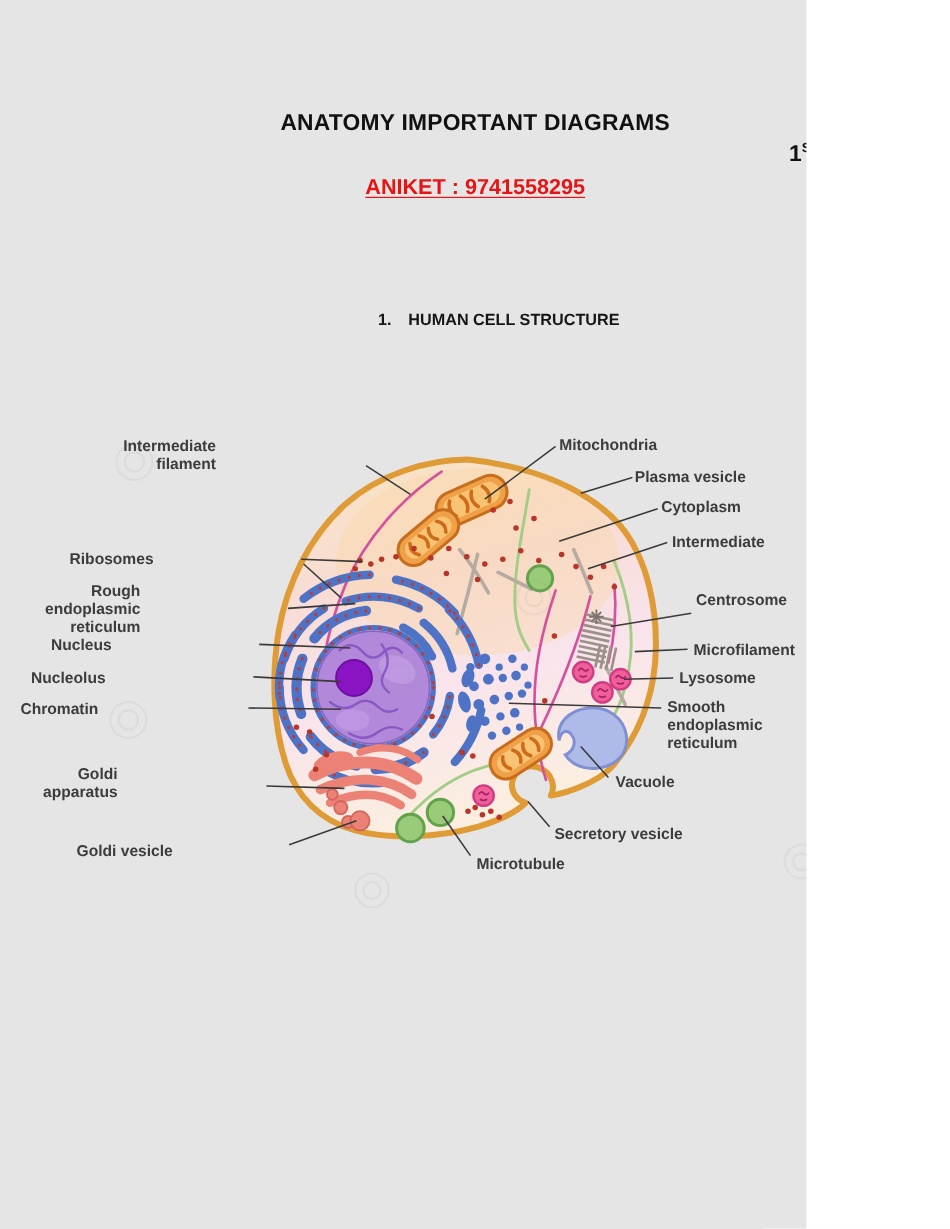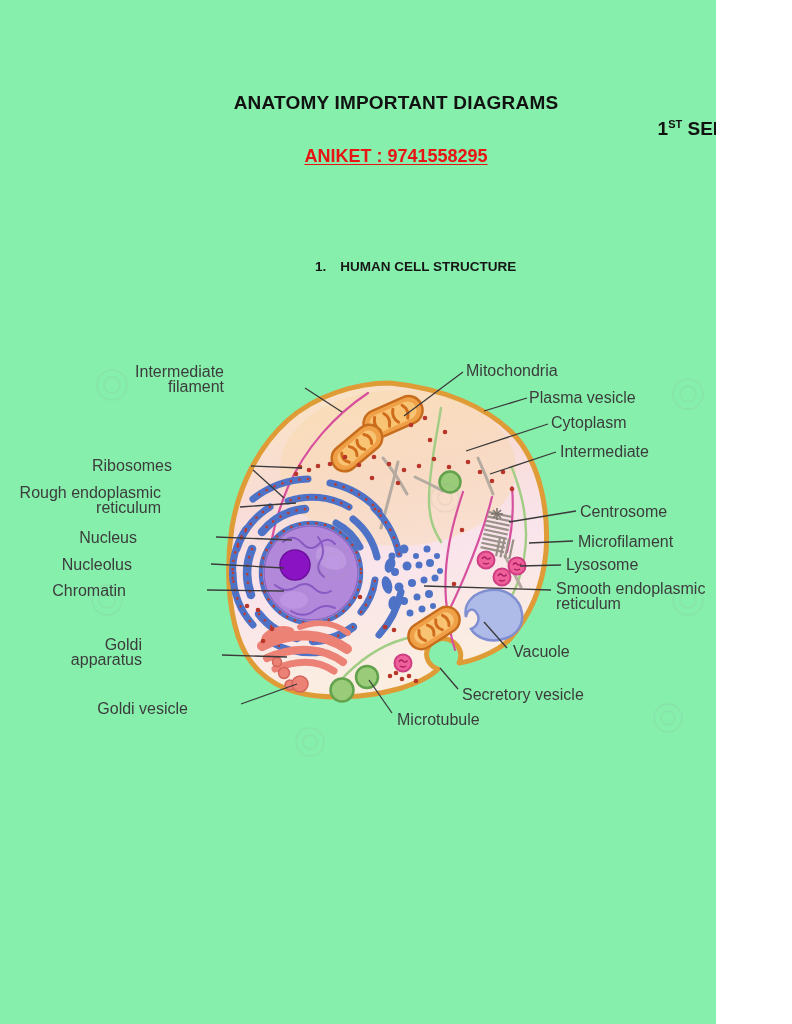--- a/index.html
+++ b/index.html
@@ -1,31 +1,31 @@
 <!DOCTYPE html>
 <html><head>
 <meta charset="utf-8">
 <style>
   html,body { margin:0; padding:0; background:#ffffff; }
   #page {
-    position:relative; width:672px; height:1024px; background:#86efac;
-    font-family:"Liberation Sans", sans-serif; overflow:hidden;padding-left:44px;
+    position:relative; width:672px; height:1024px; background:#e5e5e5;
+    font-family:"Liberation Sans", sans-serif; overflow:hidden;
   }
   
   .hline { position:absolute; left:0; width:792px; text-align:center; color:#111; }
   #title1 { top:92px;  font-size:19px; font-weight:bold; letter-spacing:.2px; }
   #title2 { top:118px; font-size:19px; font-weight:bold;text-align:right; }
   #title2 sup { font-size:11px; }
   #contact { top:146px; font-size:18px; font-weight:bold; color:#e81313;
              text-decoration:underline; text-underline-offset:2px; }
   #telegram { top:163px; font-size:13px; font-weight:bold; }
   #section { position:absolute; left:315px; top:259px; display:flex; gap:14px;
              font-size:13.5px; font-weight:bold; color:#161616; }
   
-  .lbl { position:absolute; font-weight:normal; font-size:16px; line-height:15px;
+  .lbl { position:absolute; font-weight:bold; font-size:13px; line-height:15px;
          color:#3c3c3c; white-space:pre-line; }
   .lbl.r { text-align:right; }
   
   .rer   { fill:none; stroke:#4d72c6; stroke-width:8.5; stroke-linecap:round; }
   .rer2  { stroke-width:7; }
   .rdots { fill:none; stroke:#bf3b2e; stroke-width:2.6; stroke-linecap:round;
            stroke-dasharray:0.1 8.5; }
   .mtl   { fill:none; stroke:#b5aba0; stroke-width:3; stroke-linecap:round; }
   .grn   { fill:none; stroke:#a2cd85; stroke-width:2.4; stroke-linecap:round; }
   .mag   { fill:none; stroke:#d6509e; stroke-width:2.2; stroke-linecap:round; }
@@ -347,21 +347,21 @@
   <div class="lbl r" style="right:579px; top:530px">Nucleus</div>
   <div class="lbl r" style="right:584px; top:557px">Nucleolus</div>
   <div class="lbl r" style="right:590px; top:583px">Chromatin</div>
   <div class="lbl r" style="right:574px; top:637px">Goldi
 apparatus</div>
   <div class="lbl r" style="right:528px; top:701px">Goldi vesicle</div>
   <div class="lbl" style="left:466px; top:363px">Mitochondria</div>
   <div class="lbl" style="left:529px; top:390px">Plasma vesicle</div>
   <div class="lbl" style="left:551px; top:415px">Cytoplasm</div>
   <div class="lbl" style="left:560px; top:444px">Intermediate</div>
-  <div class="lbl" style="left:580px; top:504px">Centrosome</div>
+  <div class="lbl" style="left:580px; top:492px">Centrosome</div>
   <div class="lbl" style="left:578px; top:534px">Microfilament</div>
   <div class="lbl" style="left:566px; top:557px">Lysosome</div>
   <div class="lbl" style="left:556px; top:581px">Smooth endoplasmic
 reticulum</div>
   <div class="lbl" style="left:513px; top:644px">Vacuole</div>
   <div class="lbl" style="left:462px; top:687px">Secretory vesicle</div>
   <div class="lbl" style="left:397px; top:712px">Microtubule</div>
 </div>
 
 </body></html>

